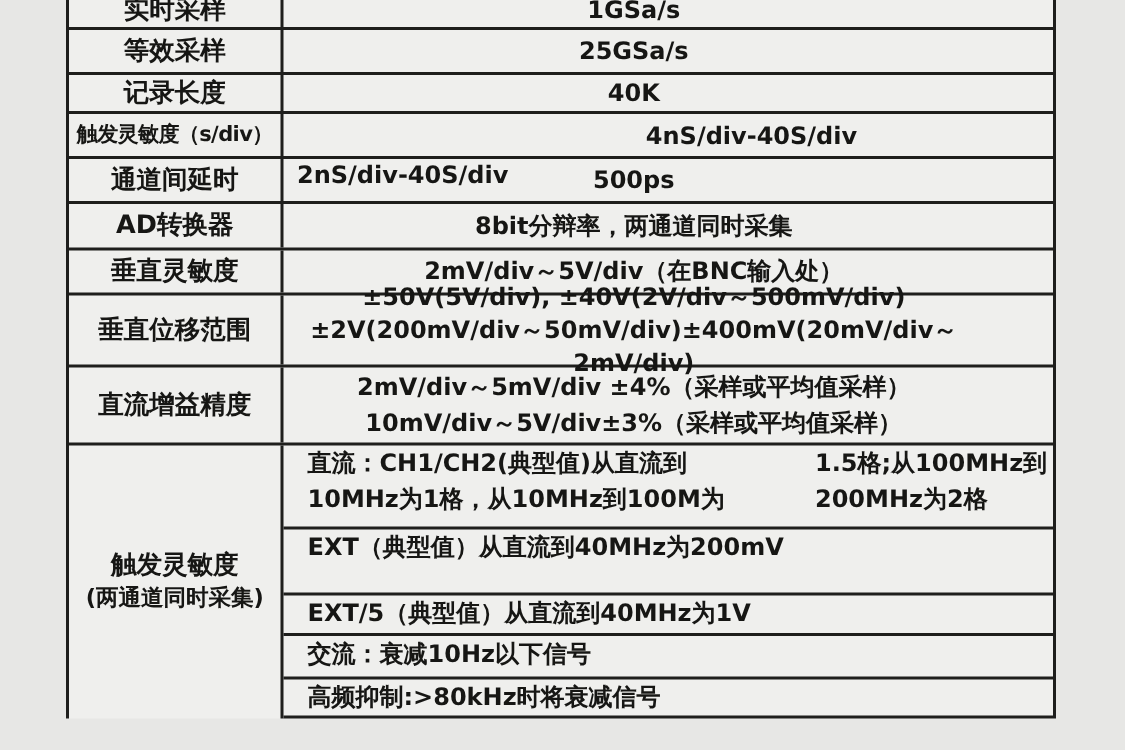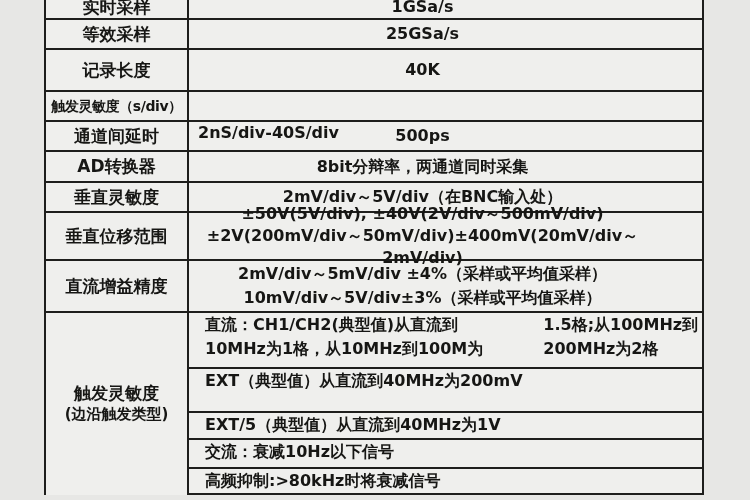--- a/index.html
+++ b/index.html
@@ -58,28 +58,29 @@
   <div class="row" style="height:24px">
     <div class="label">实时采样</div>
     <div class="value pr">1GSa/s</div>
   </div>
 
   <div class="row" style="height:30px">
     <div class="label">等效采样</div>
     <div class="value pr">25GSa/s</div>
   </div>
 
-  <div class="row" style="height:42px">
+  <div class="row" style="height:26px">
     <div class="label">记录长度</div>
     <div class="value pr">40K</div>
   </div>
 
   <div class="row" style="height:30px">
     <div class="label small">触发灵敏度（s/div）</div>
     <div class="cell w1 b left">2nS/div-40S/div</div>
+    <div class="cell grow pr">4nS/div-40S/div</div>
   </div>
 
   <div class="row" style="height:30px">
     <div class="label">通道间延时</div>
     <div class="value pr">500ps</div>
   </div>
 
   <div class="row" style="height:31px">
     <div class="label">AD转换器</div>
     <div class="value pr">8bit分辩率，两通道同时采集</div>
@@ -103,21 +104,21 @@
     <div class="label">直流增益精度</div>
     <div class="value pr" style="line-height:24px">
       <div>2mV/div～5mV/div ±4%（采样或平均值采样）</div>
       <div>10mV/div～5V/div±3%（采样或平均值采样）</div>
     </div>
   </div>
 
   <div class="row" style="height:182px;border-bottom:none">
     <div class="label">
       <div>触发灵敏度</div>
-      <div style="font-size:15px">(边沿触发类型)</div>
+      <div style="font-size:15px">(两通道同时采集)</div>
     </div>
     <div class="sub-col">
       <div class="sub-row" style="height:58px">
         <div>直流：CH1/CH2(典型值)从直流到10MHz为1格，从10MHz到100M为</div>
         <div class="wrap2">1.5格;从100MHz到200MHz为2格</div>
       </div>
       <div class="sub-row" style="height:45px">
         <div>EXT（典型值）从直流到40MHz为200mV</div>
       </div>
       <div class="sub-row" style="height:28px">

